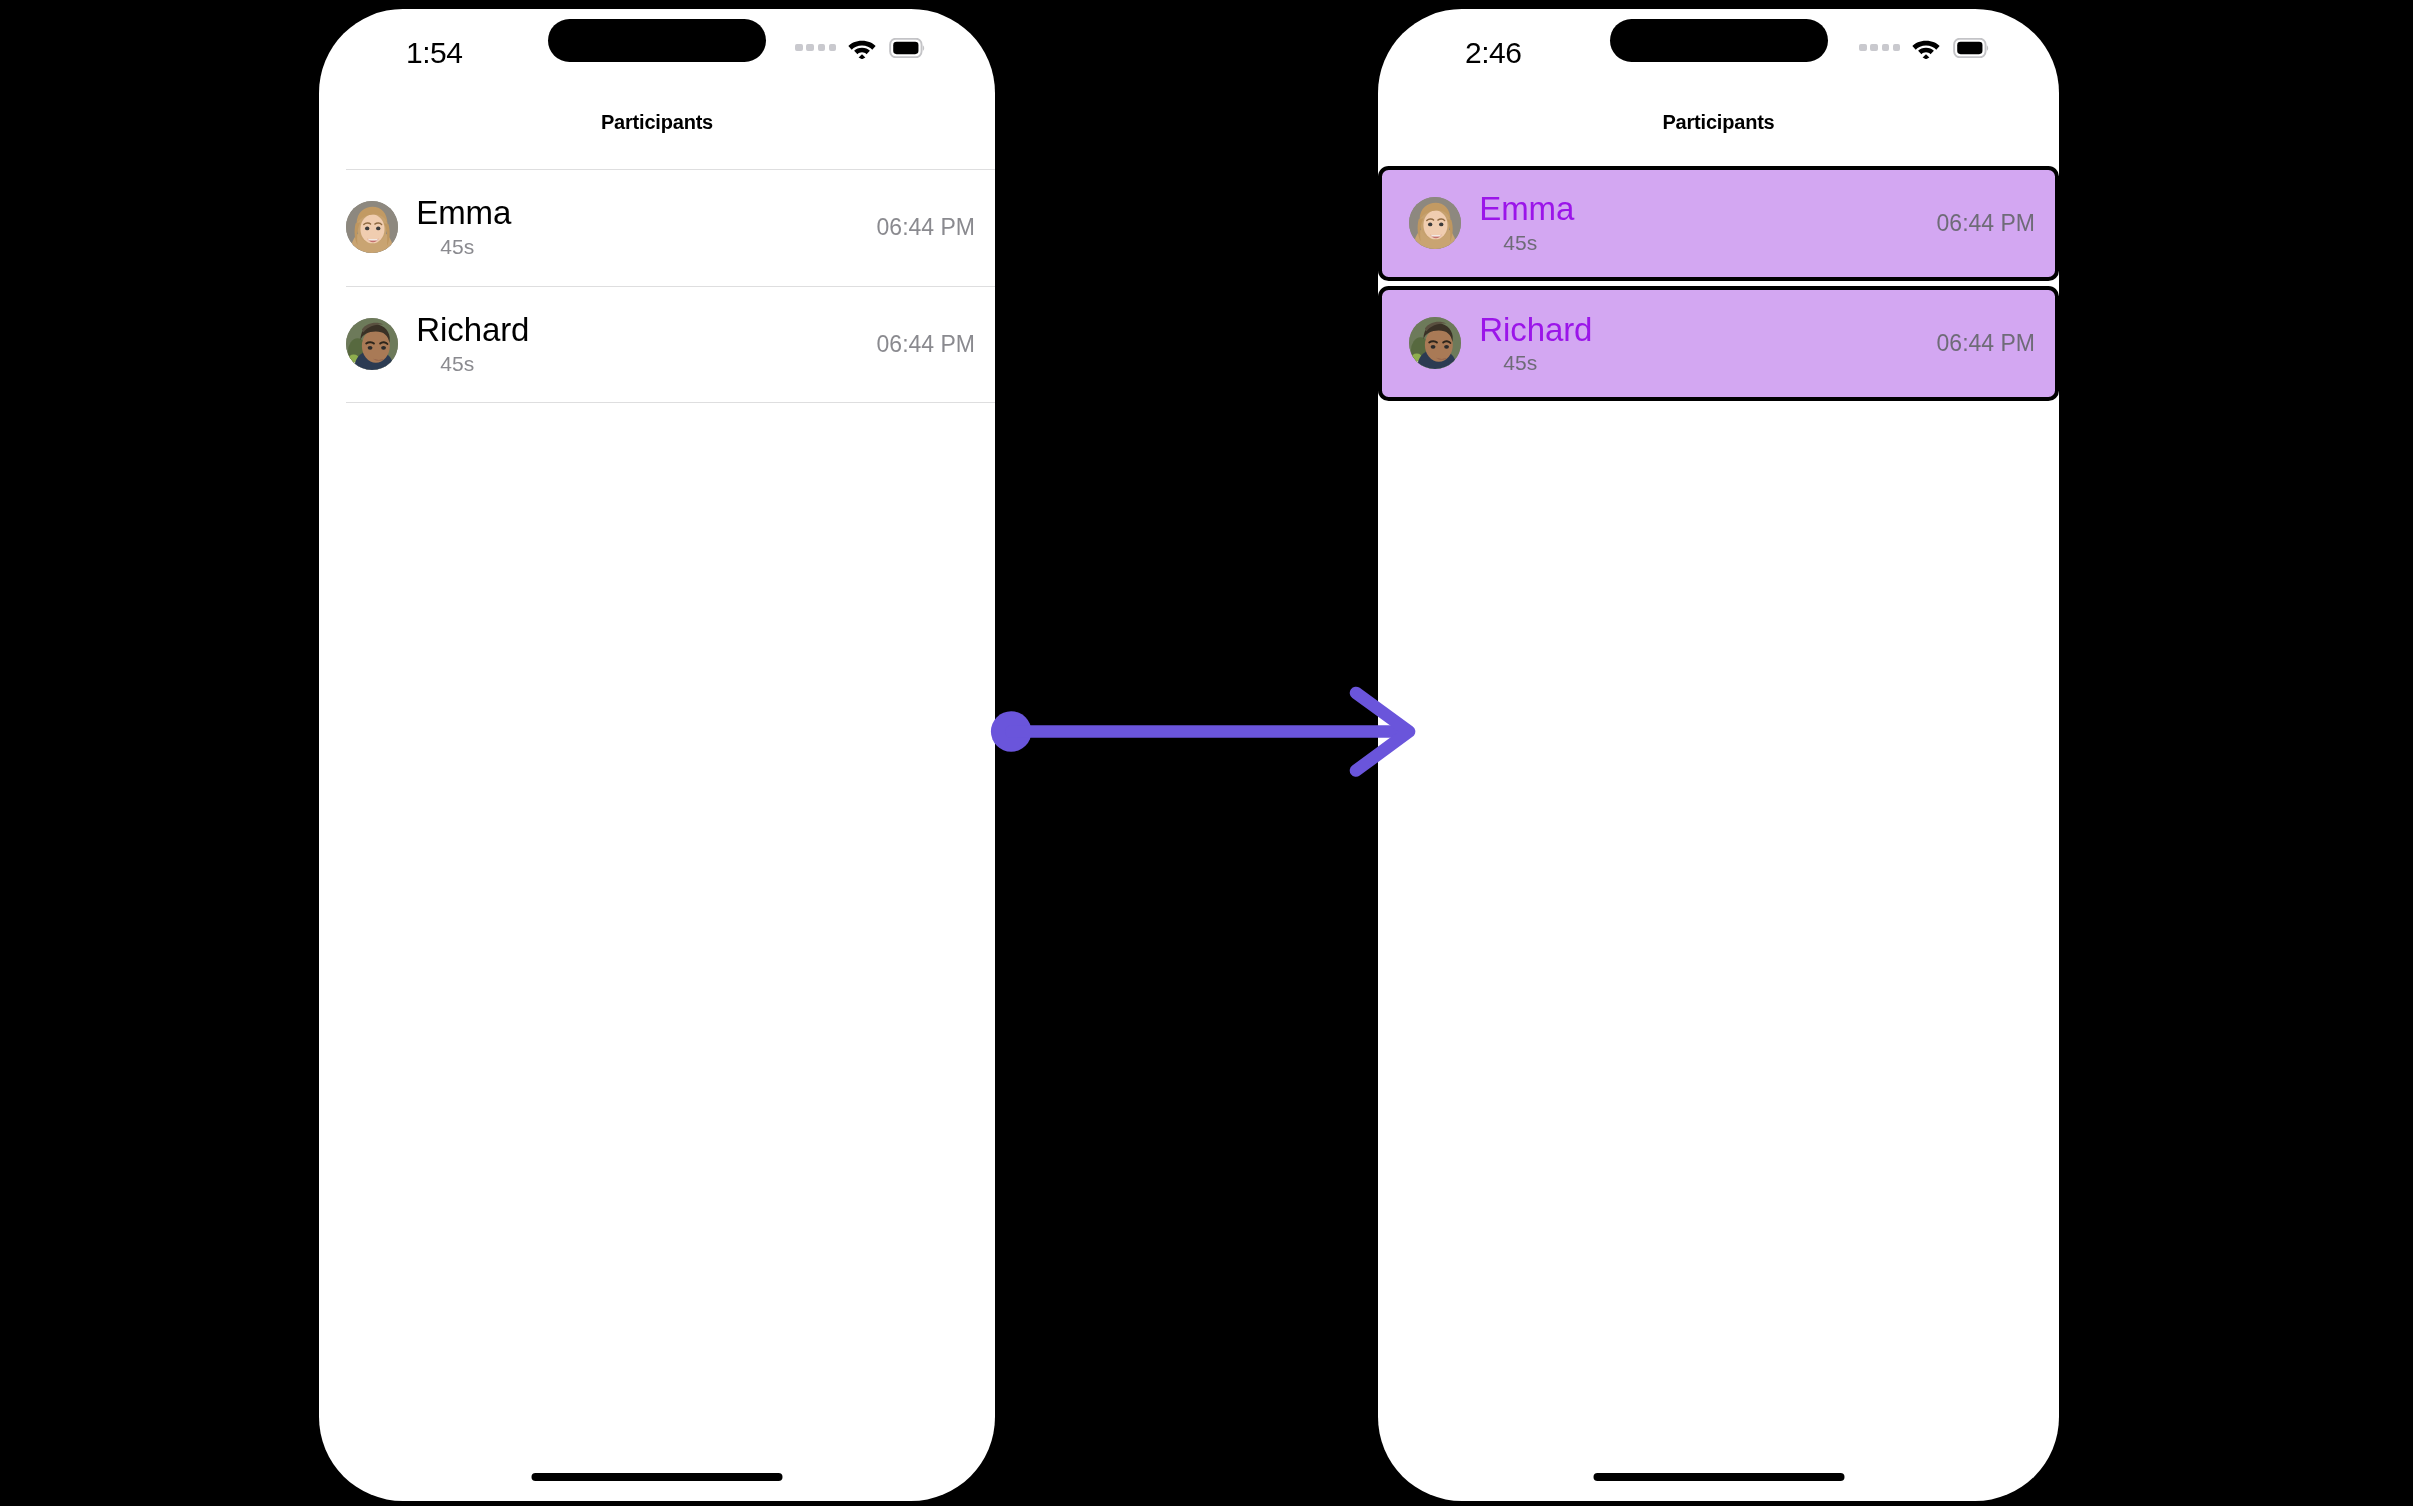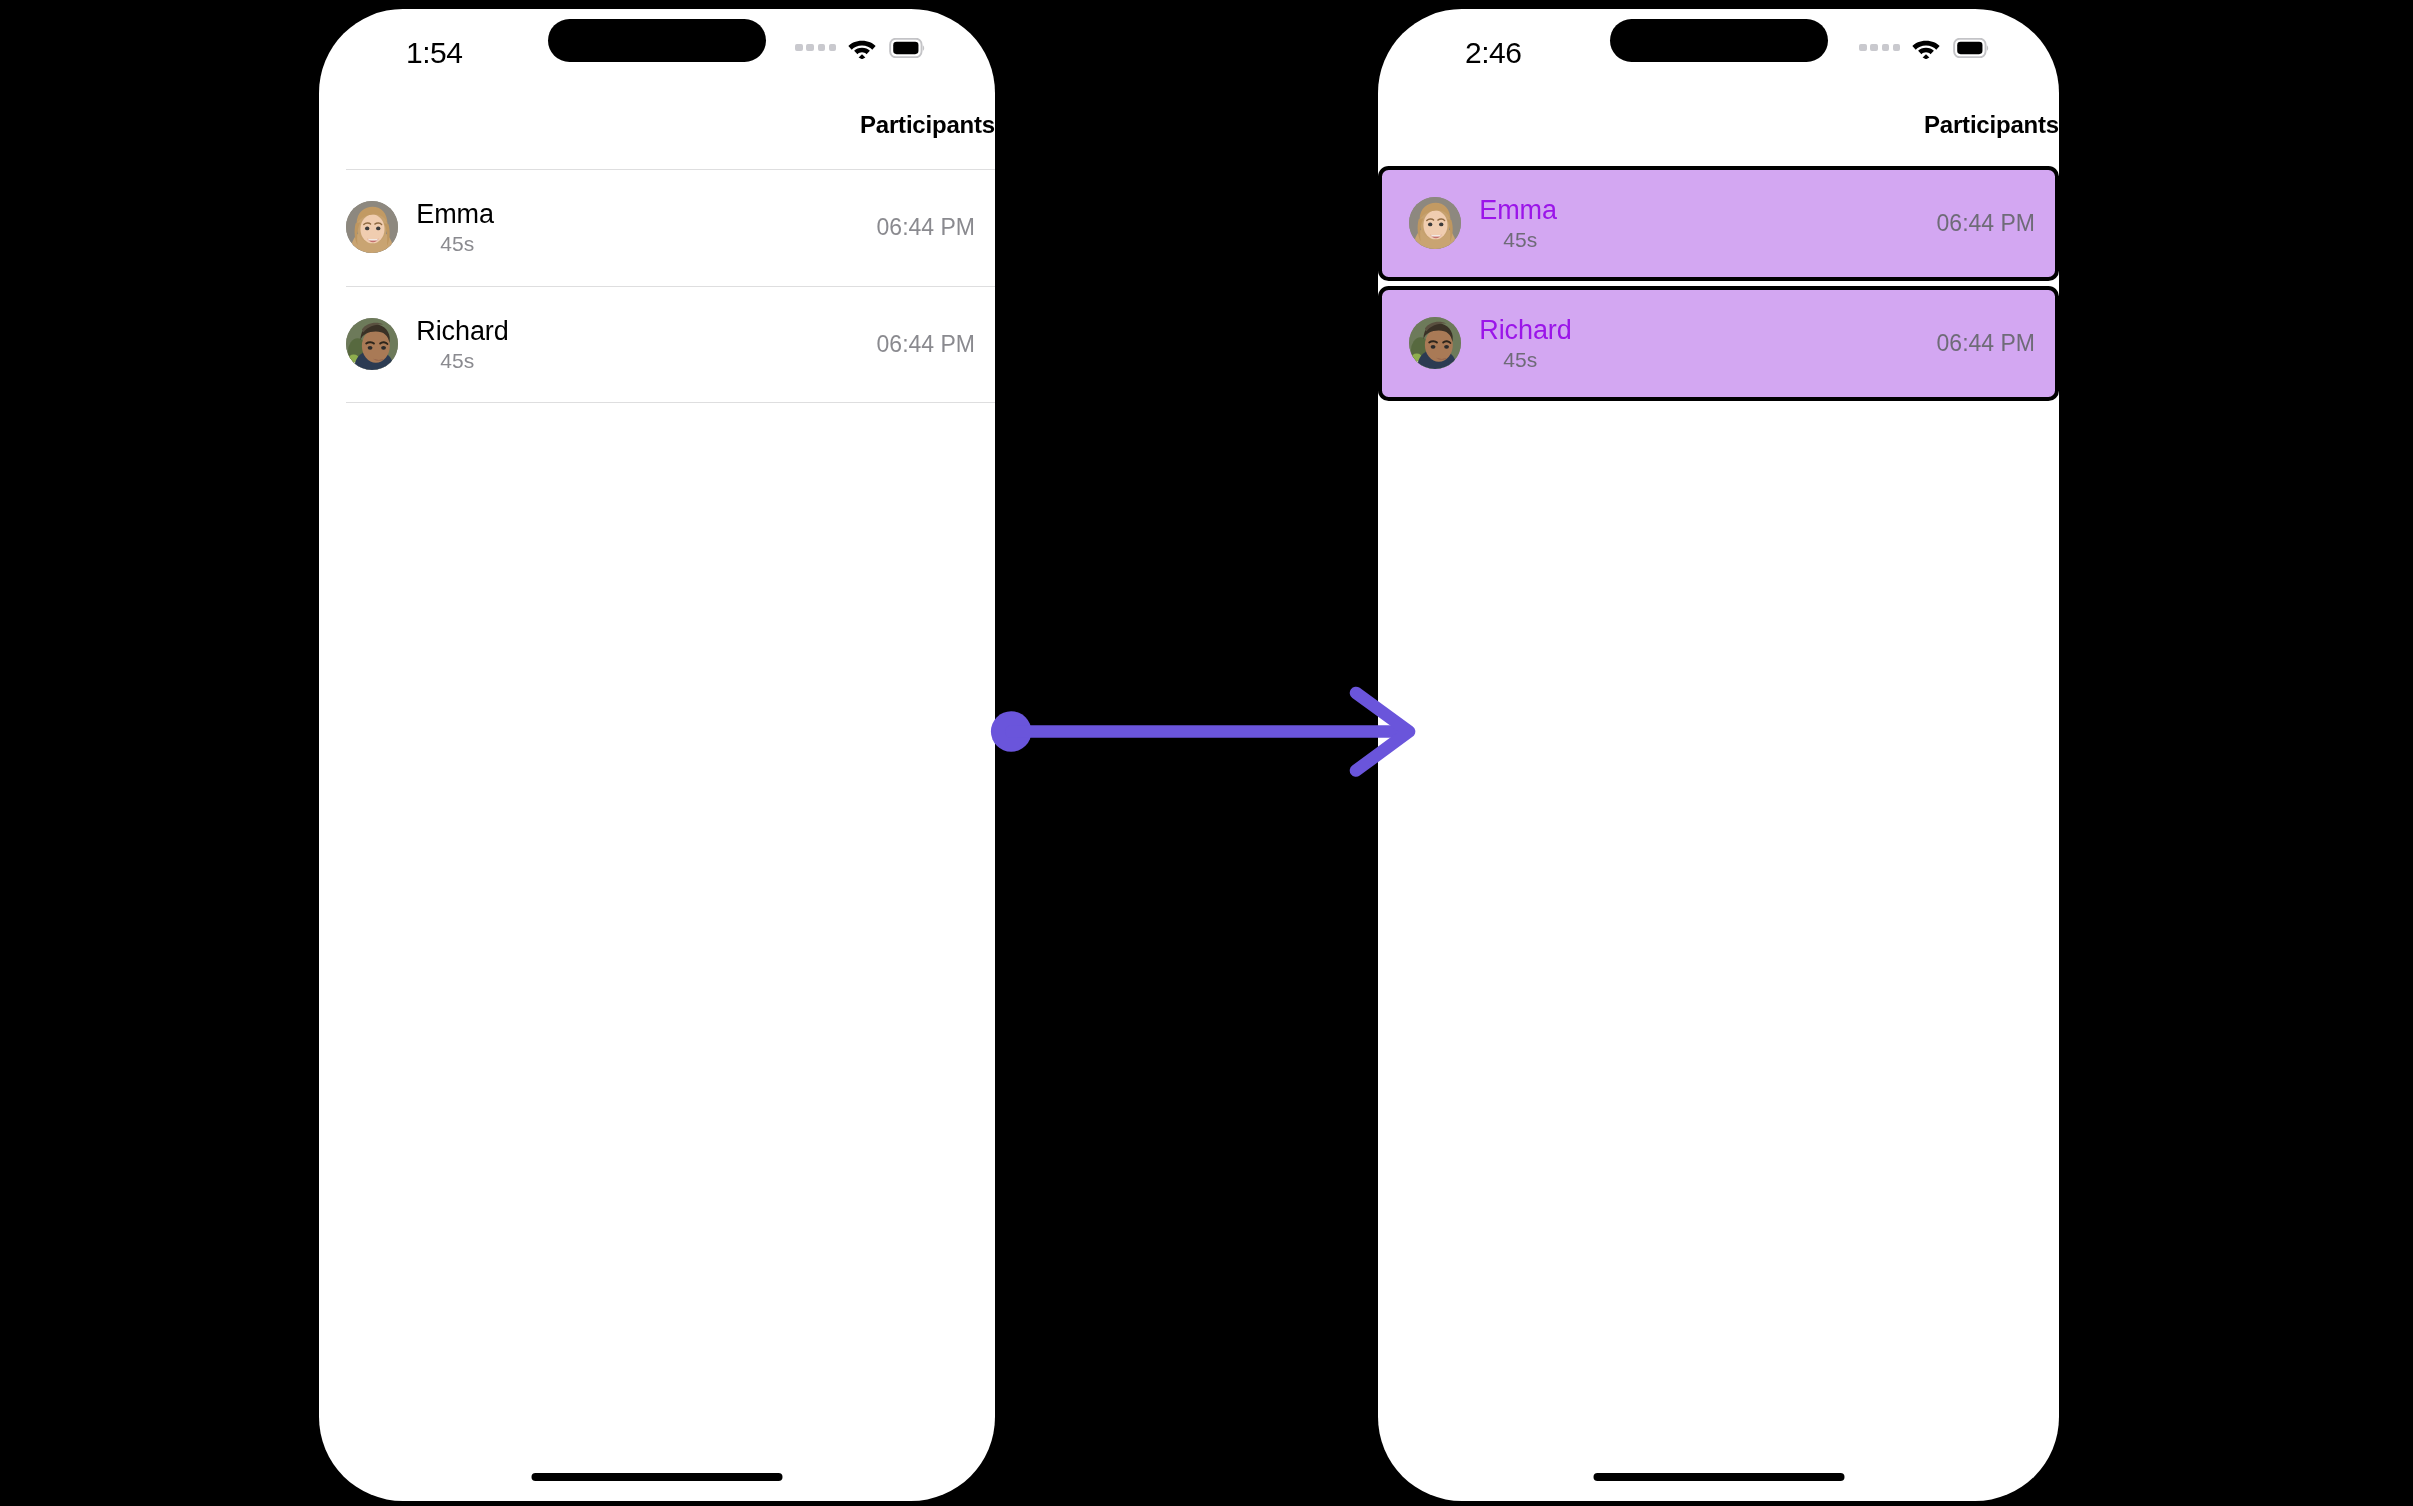--- a/index.html
+++ b/index.html
@@ -72,22 +72,22 @@
     border-radius: 1.9px;
   }
   .wifi-icon { width: 30px; height: 22px; display: block; }
   .battery-icon { width: 37px; height: 20px; display: block; }
 
   
   .nav-title {
     position: absolute;
     top: 102px;
     left: 0; right: 0;
-    text-align: right;
-    font-size: 24px;
+    text-align: center;
+    font-size: 20px;
     font-weight: 600;
     color: #000000;
     letter-spacing: -0.2px;
   }
 
   
   .list-plain {
     position: absolute;
     top: 160px;
     left: 0; right: 0;
@@ -152,21 +152,21 @@
   .row-text {
     margin-left: 18.3px;
     display: flex;
     flex-direction: column;
     justify-content: center;
     gap: 4.8px;
     flex: 1 1 auto;
     min-width: 0;
   }
   .row-name {
-    font-size: 27px;
+    font-size: 33px;
     font-weight: 400;
     color: #000000;
     line-height: 1.05;
     letter-spacing: -0.1px;
   }
   .row-hl .row-name { color: #9b15e9; }
   .row-sub {
     font-size: 21px;
     font-weight: 400;
     color: #8a8a8f;

